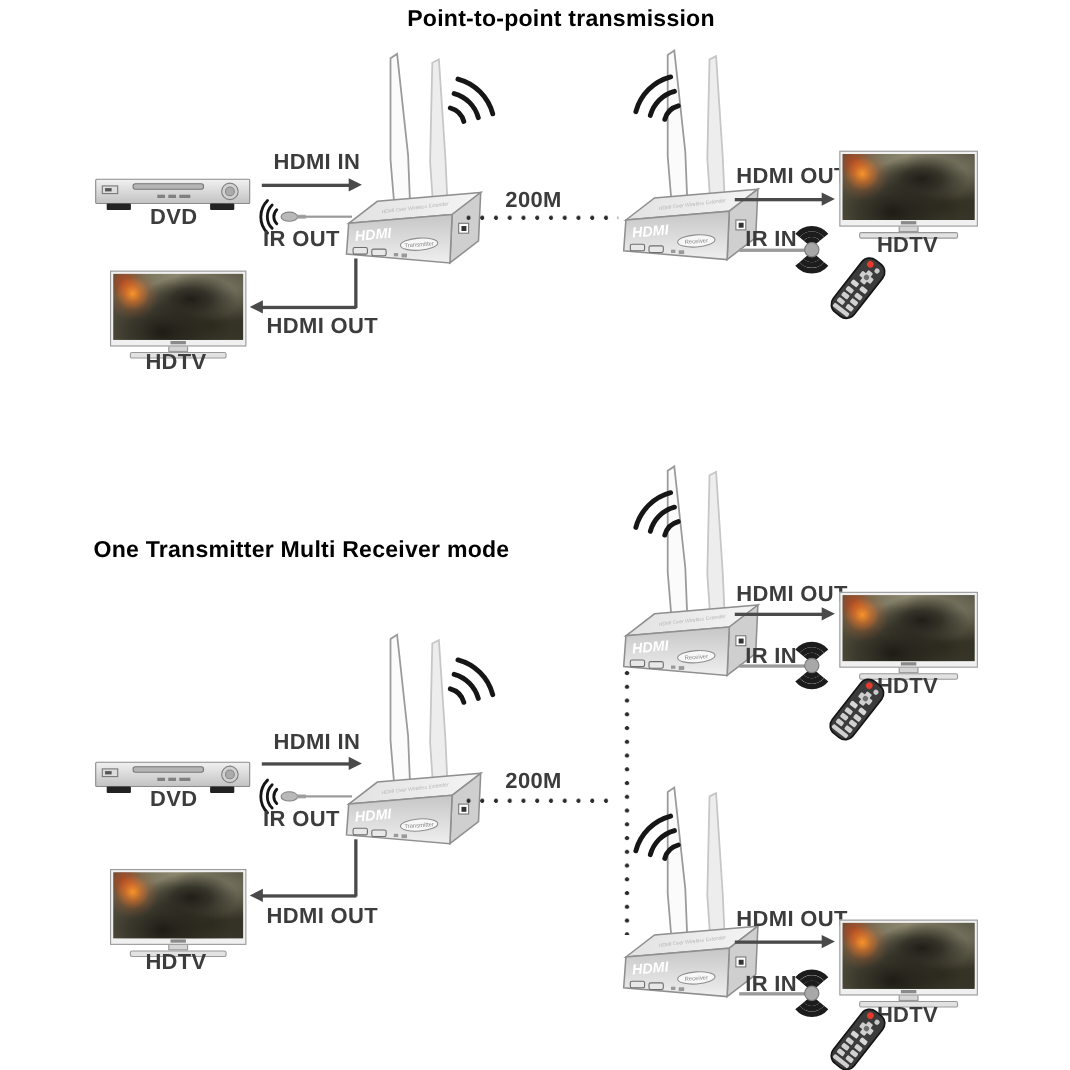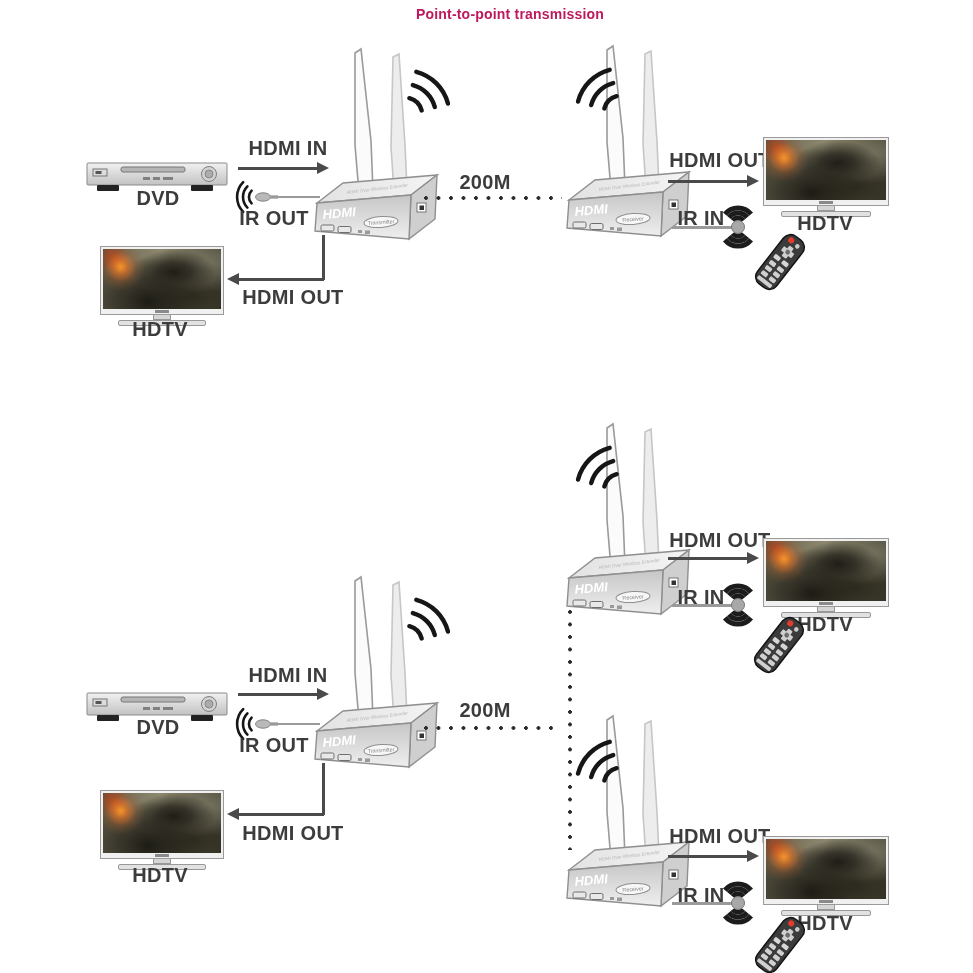--- a/index.html
+++ b/index.html
@@ -1,18 +1,18 @@
 <!DOCTYPE html>
 <html><head>
 <meta charset="utf-8">
 <style>
   html,body{margin:0;padding:0;background:#fff;}
   #stage{position:relative;width:973px;height:973px;background:#fff;overflow:hidden;
          font-family:"Liberation Sans",sans-serif;}
-  .title{position:absolute;font-weight:bold;font-size:14px;color:#be185d;text-align:center;
+  .title{position:absolute;font-weight:bold;font-size:21px;color:#000000;text-align:center;
          letter-spacing:.2px;white-space:nowrap;}
   .lbl{position:absolute;font-weight:bold;font-size:20px;color:#3c3c3c;text-align:center;
        letter-spacing:.3px;white-space:nowrap;}
   .arr-line{position:absolute;background:#4a4a4a;}
   .head-r{position:absolute;width:0;height:0;border-top:6px solid transparent;
           border-bottom:6px solid transparent;border-left:12px solid #4a4a4a;}
   .head-l{position:absolute;width:0;height:0;border-top:6px solid transparent;
           border-bottom:6px solid transparent;border-right:12px solid #4a4a4a;}
   .dots-h{position:absolute;height:4px;background-image:radial-gradient(circle at 2px 2px,#2c2c2c 1.7px,transparent 2.1px);
           background-size:12.5px 4px;background-repeat:repeat-x;}
@@ -199,20 +199,21 @@
   <div class="tv" style="left:100px;top:246px">
     <div class="frame">
         <div class="screen" style="width:118px;height:60px"></div>
       <div class="notch"></div>
       </div>
     <div class="neck"></div>
       <div class="base"></div>
   </div>
   <div class="lbl" style="left:108px;top:318px;width:104px">HDTV</div>
 
+  <div class="title" style="left:85px;top:488px;width:350px">One Transmitter Multi Receiver mode</div>
 
   <svg style="left:85px;top:689px" width="145" height="34" viewBox="0 0 145 34">
     <rect x="2" y="4" width="140" height="22" rx="1" fill="url(#dvdGrad)" stroke="#8a8a8a"></rect>
     <rect x="8" y="10" width="14" height="7" fill="#dcdcdc" stroke="#777"></rect>
     <rect x="10.5" y="12" width="6" height="3" fill="#555"></rect>
     <rect x="36" y="8" width="64" height="5" rx="2" fill="#b5b5b5" stroke="#777"></rect>
     <rect x="58" y="18" width="7" height="3" fill="#808080"></rect>
       <rect x="68" y="18" width="7" height="3" fill="#808080"></rect>
     <rect x="78" y="18" width="10" height="3" fill="#808080"></rect>
     <circle cx="124" cy="15" r="7.5" fill="#d2d2d2" stroke="#808080"></circle>

